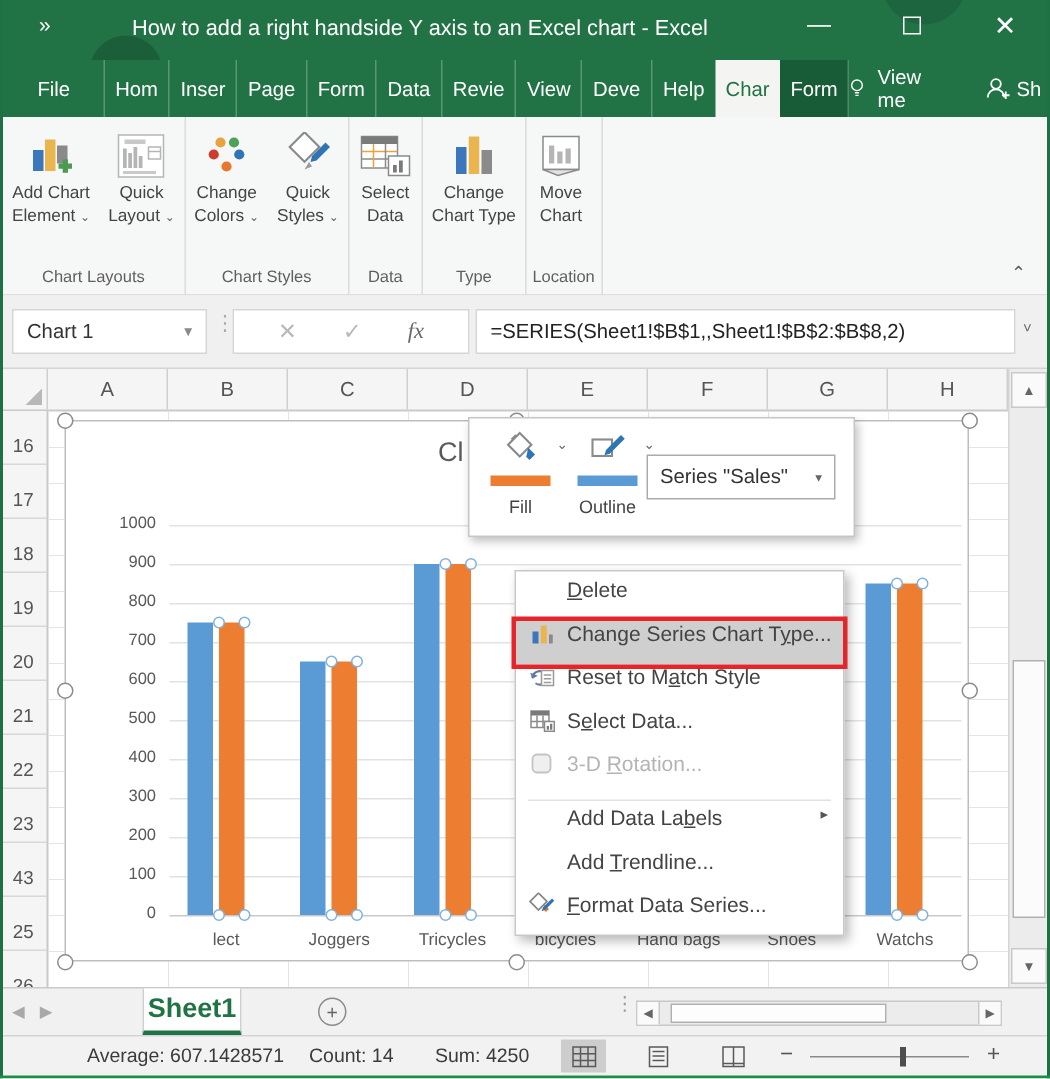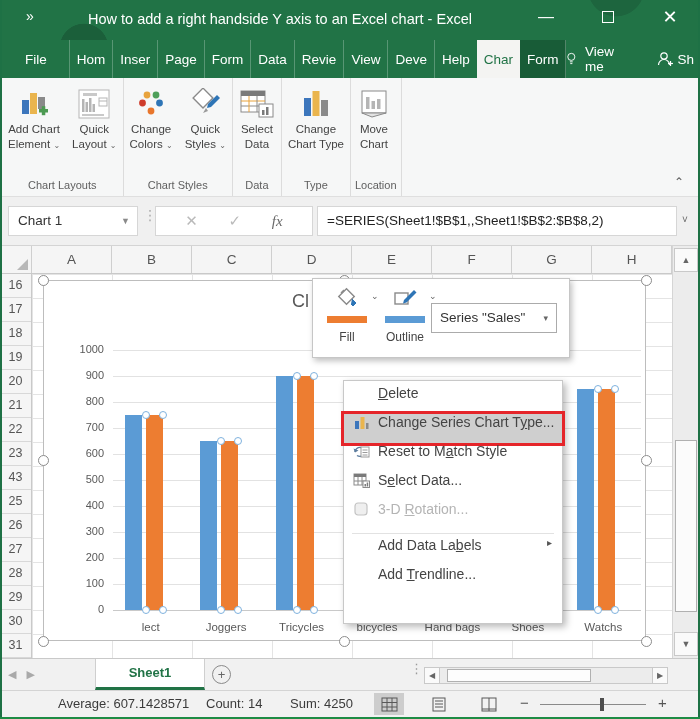--- a/index.html
+++ b/index.html
@@ -64,21 +64,21 @@
   .ffield { position:absolute; left:315px; top:9px; width:360px; height:30px; background:#fff; border:1px solid #d6d6d6; font-size:13.5px; color:#222; line-height:28px; padding-left:9px; white-space:nowrap; overflow:hidden; }
   .fchev { position:absolute; left:680px; top:17px; color:#666; font-size:10px; }
 
   
   .sheet { position:absolute; left:0; top:246px; width:700px; height:412px; background:#fff; }
   .colheads { position:absolute; left:0; top:0; width:672px; height:28px; background:#f5f5f5; border-bottom:1px solid #c9c9c9; display:flex; }
   .corner { width:32px; height:100%; border-right:1px solid #cfcfcf; position:relative; }
   .corner i { position:absolute; right:3px; bottom:3px; width:0; height:0; border-left:11px solid transparent; border-bottom:11px solid #b8b8b8; }
   .colhead { width:80px; text-align:center; font-size:13.5px; color:#555; line-height:27px; border-right:1px solid #cfcfcf; }
   .rowheads { position:absolute; left:0; top:28px; width:32px; height:384px; background:#f5f5f5; border-right:1px solid #c9c9c9; }
-  .rowhead { height:24px; text-align:center; font-size:12.5px; color:#555; line-height:23px; border-bottom:1px solid #d8d8d8; }
+  .rowhead { height:24px; text-align:center; font-size:12.5px; color:#555; line-height:23px; border-bottom:1px solid #d8d8d8;margin-top:12px; }
   .grid { position:absolute; left:32px; top:28px; width:640px; height:384px;
     background-image:linear-gradient(to right,#e4e4e4 1px,transparent 1px),linear-gradient(to bottom,#e4e4e4 1px,transparent 1px);
     background-size:80px 24px; }
 
   
   .vscroll { position:absolute; left:672px; top:0; width:26px; height:412px; background:#ececec; border-left:1px solid #d5d5d5; }
   .vs-btn { position:absolute; left:1px; width:24px; height:24px; background:#fafafa; border:1px solid #c9c9c9; color:#666; font-size:9px; text-align:center; line-height:23px; }
   .vs-up { top:2px; }
   .vs-down { top:386px; height:24px; }
   .vs-thumb { position:absolute; left:2px; top:194px; width:22px; height:172px; background:#fbfbfb; border:1px solid #b0b0b0; }
@@ -112,21 +112,21 @@
   .menu-label { white-space:nowrap; }
   .menu-label u { text-decoration:underline; }
   .menu-item.disabled { color:#b4b4b4; }
   .menu-item.highlighted { background:#cfcfcf; outline:3px solid #E5252A; }
   .submenu-arrow { position:absolute; right:10px; font-size:10px; color:#555; }
   .menu-sep { height:1px; background:#e2e2e2; margin:3px 8px; }
 
   
   .tabsbar { position:absolute; left:0; top:658px; width:700px; height:32px; background:#f1f1f1; border-top:1px solid #c9c9c9; }
   .nav-arrows { position:absolute; left:8px; top:9px; color:#a9a9a9; font-size:11px; letter-spacing:10px; }
-  .sheettab { position:absolute; left:95px; top:0; width:110px; height:31px; background:#fff; border-right:1px solid #cfcfcf; border-left:1px solid #cfcfcf; border-bottom:3px solid #217346; text-align:center; font-size:13px; font-weight:bold; color:#217346; line-height:27px; }
+  .sheettab { position:absolute; left:95px; top:0; width:66px; height:31px; background:#fff; border-right:1px solid #cfcfcf; border-left:1px solid #cfcfcf; border-bottom:3px solid #217346; text-align:center; font-size:18px; font-weight:bold; color:#217346; line-height:27px; }
   .addsheet { position:absolute; left:212px; top:6px; width:19px; height:19px; border:1px solid #8a8a8a; border-radius:50%; color:#666; text-align:center; line-height:17px; font-size:13px; }
   .tb-dots { position:absolute; left:410px; top:6px; color:#9a9a9a; font-size:13px; line-height:7px; width:6px; text-align:center; }
   .hscroll { position:absolute; left:424px; top:8px; width:244px; height:17px; background:#ececec; border:1px solid #c9c9c9; }
   .hs-btn { position:absolute; top:0; width:15px; height:15px; background:#fafafa; color:#666; font-size:8px; text-align:center; line-height:15px; }
   .hs-left { left:0; border-right:1px solid #c9c9c9; }
   .hs-right { right:0; border-left:1px solid #c9c9c9; }
   .hs-thumb { position:absolute; left:22px; top:1px; width:144px; height:13px; background:#fdfdfd; border:1px solid #b0b0b0; }
 
   
   .statusbar { position:absolute; left:0; top:690px; width:700px; height:27px; background:#f2f2f2; border-top:1px solid #d4d4d4; font-size:13px; color:#3b3b3b; }
@@ -514,20 +514,30 @@
         <div class="menu-sep"></div>
         <div class="menu-item">
           <span class="menu-icon"></span>
           <span class="menu-label">Add Data La<u>b</u>els</span>
           <span class="submenu-arrow">▸</span>
         </div>
         <div class="menu-item">
           <span class="menu-icon"></span>
           <span class="menu-label">Add <u>T</u>rendline...</span>
         </div>
+        <div class="menu-item">
+          <span class="menu-icon">
+            <svg width="18" height="16" viewBox="0 0 18 16">
+              <rect x="3" y="2" width="8" height="8" transform="rotate(45 7 6)" fill="#fff" stroke="#8a8a8a" stroke-width="1.2"></rect>
+              <path d="M11 8 l3 3 -2 2 -2 -2z" fill="#E8762C"></path>
+              <path d="M10 10 L16 4 l1.5 1.5 L11.5 11.5 l-2.5 1z" fill="#2E75B6"></path>
+            </svg>
+          </span>
+          <span class="menu-label"><u>F</u>ormat Data Series...</span>
+        </div>
       </div>
   </div>
 
   <div class="tabsbar">
     <span class="nav-arrows">◀▶</span>
     <div class="sheettab">Sheet1</div>
     <div class="addsheet">+</div>
     <div class="tb-dots">⋮</div>
     <div class="hscroll">
       <span class="hs-btn hs-left">◀</span>

